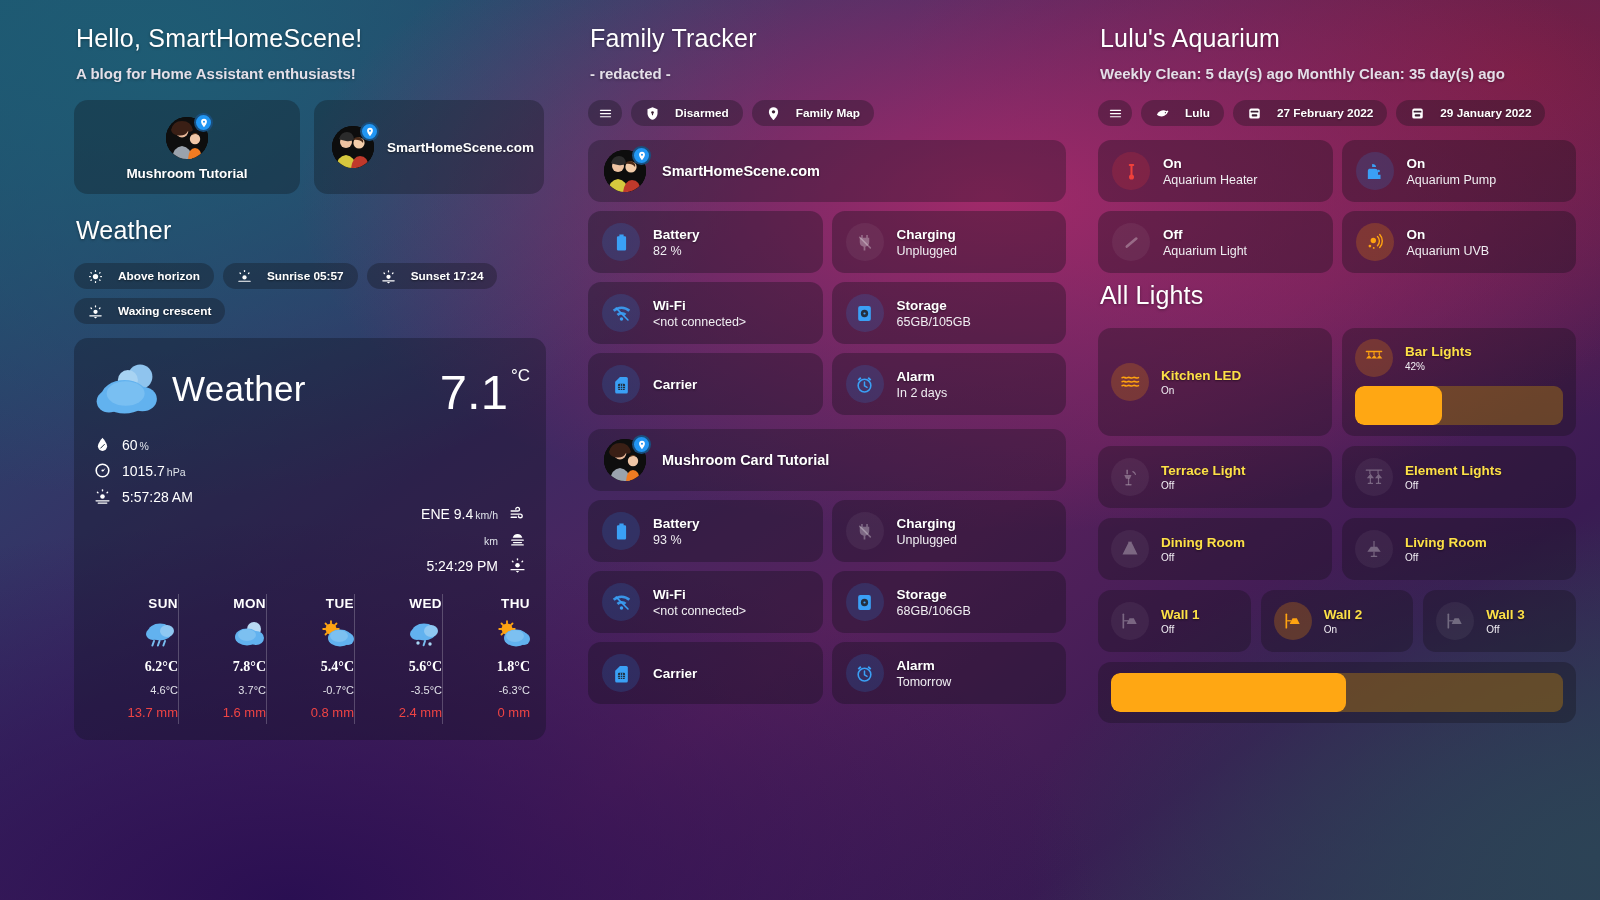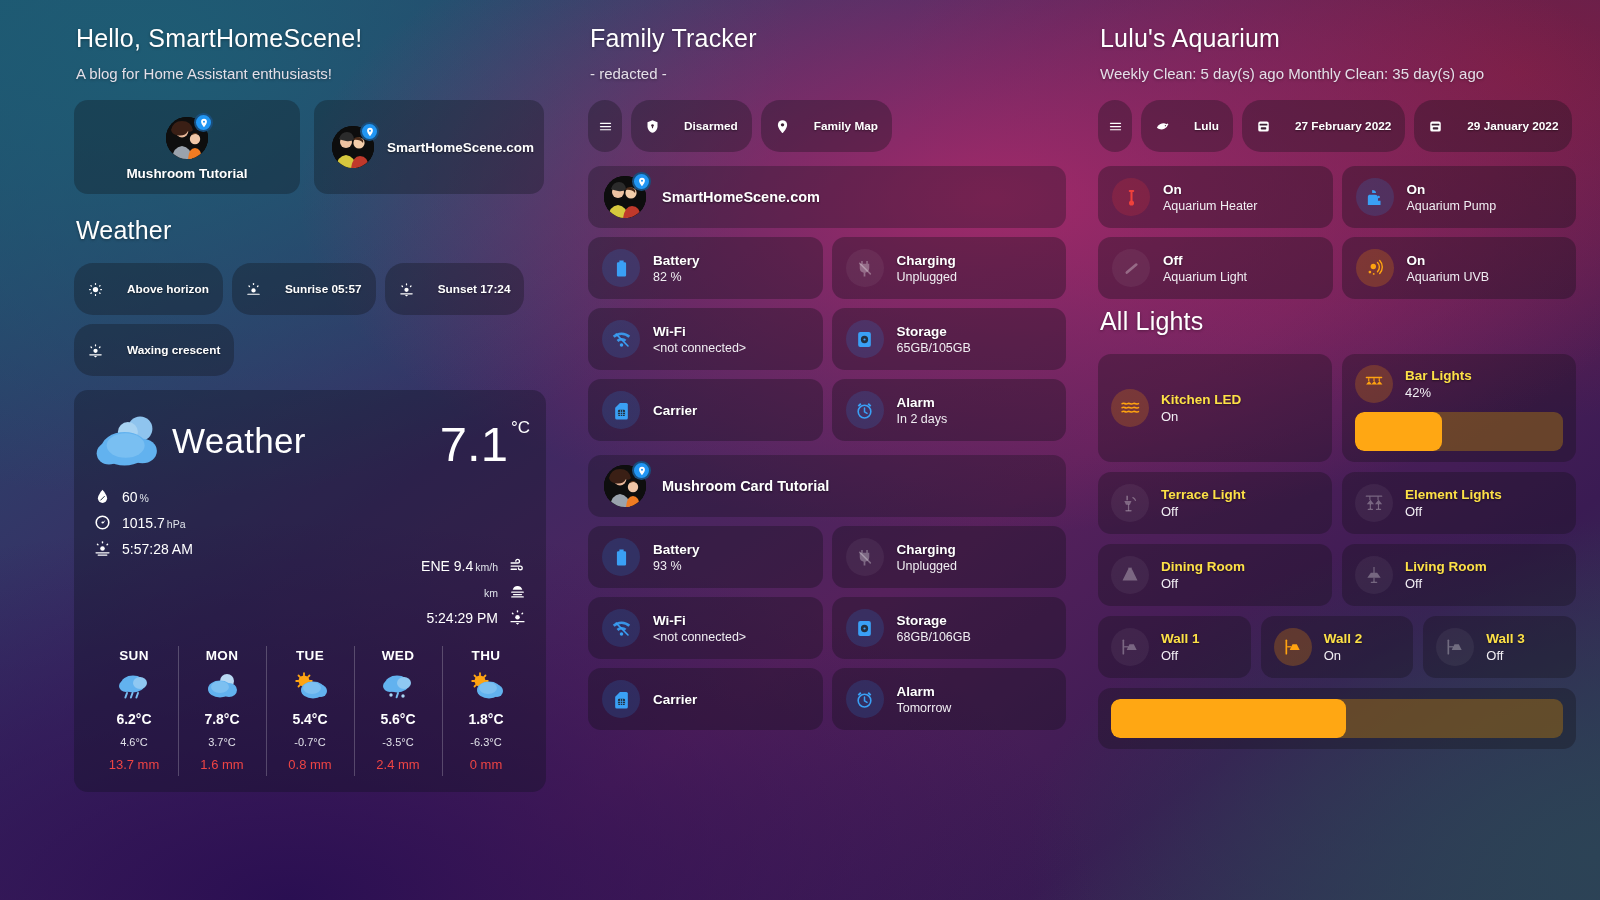--- a/index.html
+++ b/index.html
@@ -50,21 +50,21 @@
   .sec-title {
     font-size: 25px;
     font-weight: 400;
     letter-spacing: 0.2px;
     color: #ffffff;
     margin: 10px 0 0 2px;
     text-shadow: 0 1px 3px rgba(0,0,0,0.35);
   }
   .sec-sub {
     font-size: 15px;
-    font-weight: 400;
+    font-weight: 700;
     color: #e4dfe8;
     margin: 12px 0 0 2px;
     text-shadow: 0 1px 3px rgba(0,0,0,0.3);
   }
 
   
   .person-row { display: flex; gap: 14px; margin-top: 18px; }
 
   .person-card {
     background: rgba(16,20,26,0.33);
@@ -107,23 +107,23 @@
     display: flex; align-items: center; justify-content: center;
     border: 2px solid rgba(20,22,30,0.55);
   }
   .avatar .badge svg { width: 10px; height: 10px; fill: #fff; }
 
   
   .chip-row { display: flex; gap: 9px; margin-top: 18px; align-items: center; flex-wrap: wrap; }
   .chip {
     background: rgba(18,18,24,0.33);
     border-radius: 19px;
-    height: 52px;
+    height: 26px;
     display: flex; align-items: center;
-    gap: 24px;
+    gap: 15px;
     padding: 0 14px;
     font-size: 11.8px;
     font-weight: bold;
     color: #fff;
     white-space: nowrap;
     text-shadow: 0 1px 2px rgba(0,0,0,0.45);
   }
   .chip.square { padding: 0; width: 34px; justify-content: center; border-radius: 17px; }
   .chip svg { width: 15px; height: 15px; fill: #fff; flex: 0 0 auto; }
 
@@ -151,30 +151,30 @@
   }
   .w-attr .unit-sm { font-size: 10.5px; color: #dfe3ea; margin-left: 2px; }
   .w-attr svg { width: 17px; height: 17px; fill: #fff; flex: 0 0 auto; }
 
   
   .forecast {
     display: flex; margin-top: 16px; padding-top: 2px;
   }
   .fc-day {
     flex: 1; text-align: center;
-    display: flex; flex-direction: column; align-items: center; gap: 9px;
+    display: flex; flex-direction: column; align-items: flex-end; gap: 9px;
     padding: 4px 0 6px 0;
     position: relative;
   }
   .fc-day + .fc-day::before {
     content: ""; position: absolute; left: 0; top: 2px; bottom: 2px;
     width: 1px; background: rgba(255,255,255,0.22);
   }
   .fc-name { font-size: 13.5px; font-weight: bold; color: #fff; letter-spacing: 0.4px; }
-  .fc-hi { font-size: 14px; font-weight: bold; color: #fff; }
+  .fc-hi { font-size: 14px; font-weight: bold; color: #fff; font-family: Liberation Serif, serif; }
   .fc-lo { font-size: 11px; color: #e2e2ea; }
   .fc-pr { font-size: 13px; color: #ef4444; }
   .fc-ic { height: 30px; display: flex; align-items: center; }
 
   
   .tiles { margin-top: 14px; display: flex; flex-direction: column; gap: 9px; }
   .trow { display: flex; gap: 9px; }
 
   .tile {
     background: rgba(16,16,22,0.33);
@@ -233,21 +233,21 @@
     display: flex; flex-direction: column;
     gap: 9px;
   }
   .lt-head { display: flex; align-items: center; gap: 12px; }
   .lt-head .ic { width: 38px; height: 38px; border-radius: 50%; flex: 0 0 38px;
                  display: flex; align-items: center; justify-content: center; }
   .lt-head .ic svg { width: 20px; height: 20px; }
   .lt-txt { display: flex; flex-direction: column; gap: 2px; min-width: 0; }
   .lt-t1 { font-size: 13.5px; font-weight: bold; color: #fde047; white-space: nowrap;
            text-shadow: 0 1px 2px rgba(0,0,0,0.45); }
-  .lt-t2 { font-size: 13px; color: #f2eff4; white-space: nowrap; }
+  .lt-t2 { font-size: 10px; color: #f2eff4; white-space: nowrap; }
 
   .slider {
     height: 39px; border-radius: 9px;
     background: rgba(150,104,26,0.55);
     overflow: hidden; position: relative;
   }
   .slider .fill {
     position: absolute; left: 0; top: 0; bottom: 0;
     background: #ffa713;
     border-radius: 9px;

